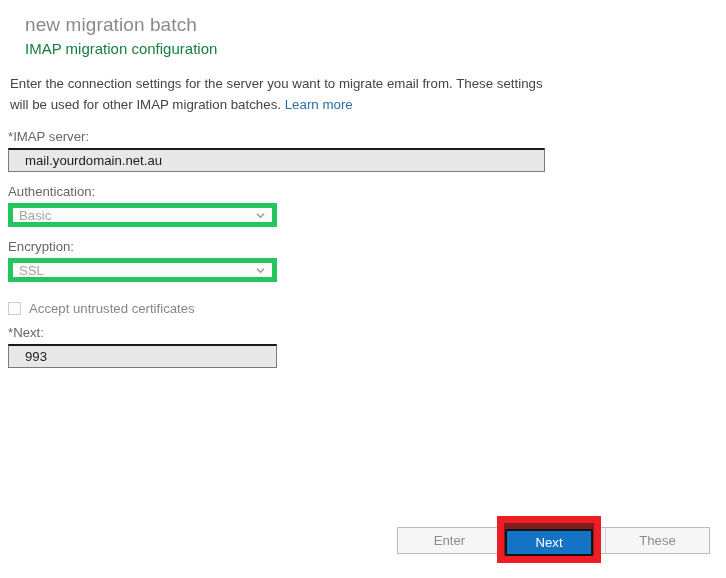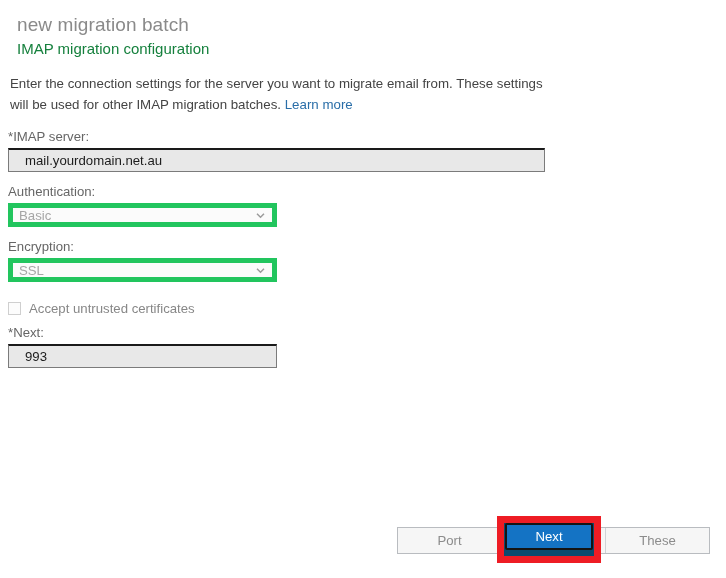--- a/index.html
+++ b/index.html
@@ -12,21 +12,21 @@
     background: #ffffff;
     font-family: "Liberation Sans", sans-serif;
     font-size: 13px;
     color: #333333;
     overflow: hidden;
     position: relative;
   }
 
   
   #dialog-header {
-    padding: 12px 0 0 17px;
+    padding: 12px 0 0 25px;
   }
   #page-title {
     font-size: 19px;
     font-weight: 400;
     color: #8a8a8a;
     line-height: 25px;
     letter-spacing: 0.1px;
   }
   #page-subtitle {
     font-size: 15px;
@@ -149,23 +149,23 @@
   #cancel-button { border-left: 1px solid #cfd2d6; }
 
   #next-button-wrap {
     position: absolute;
     left: 497px;
     top: 516px;
     width: 104px;
     height: 47px;
     border: 7px solid #ee1c24;
     box-sizing: border-box;
-    background: #0c4a6e;
-    display: flex;
-    align-items: flex-start;
+    background: #7f1d1d;
+    display: flex;
+    align-items: flex-end;
     justify-content: center;
   }
   #next-button {
     width: 88px;
     height: 27px;
     box-sizing: border-box;
     background: #1473c4;
     border: 2px solid #141414;
     border-radius: 2px;
     color: #ffffff;
@@ -213,20 +213,20 @@
   <div id="checkbox-row">
     <span id="accept-untrusted-checkbox"></span>
     <span id="checkbox-label">Accept untrusted certificates</span>
   </div>
 
   <div class="field-label">*Next:</div>
   <input id="port-input" class="text-input" type="text" value="993" style="">
 </div>
 
 <div id="button-bar">
-  <div class="bar-button" id="back-button">Port</div>
+  <div class="bar-button" id="back-button">Enter</div>
   <div class="bar-button" id="next-slot"></div>
   <div class="bar-button" id="cancel-button">These</div>
 </div>
 
 <div id="next-button-wrap">
   <div id="next-button">Next</div>
 </div>
 
 </body></html>

